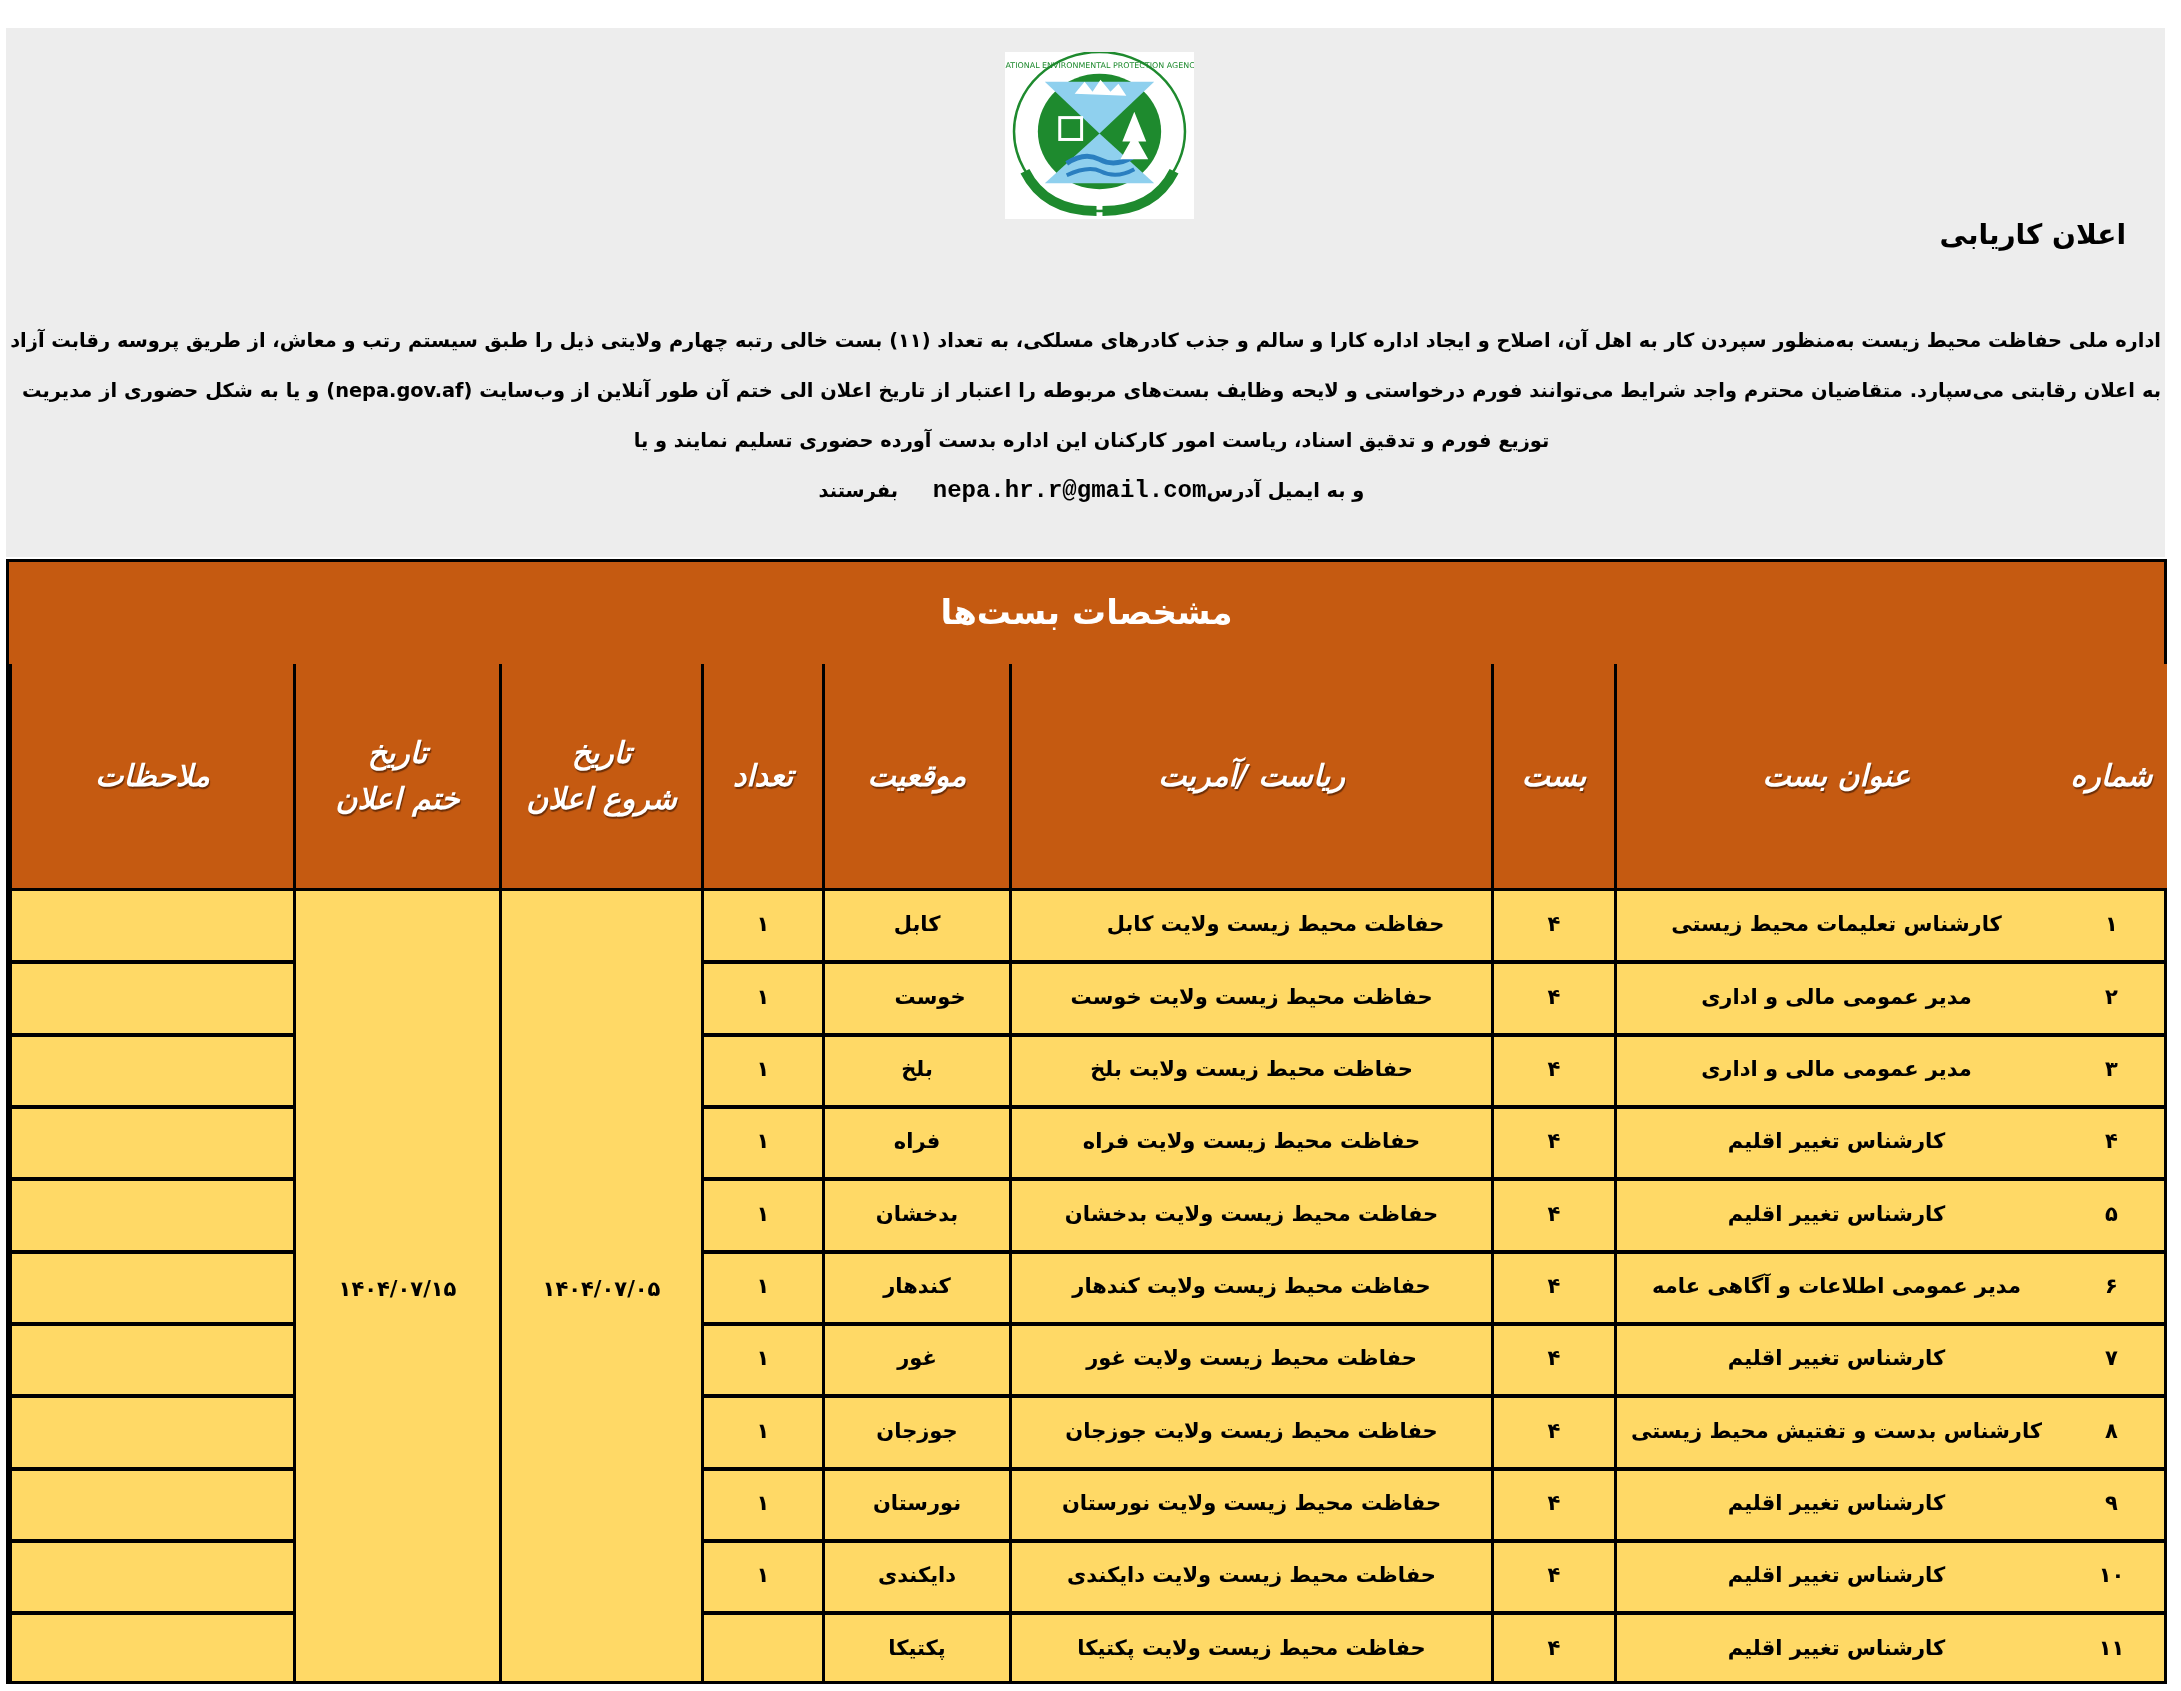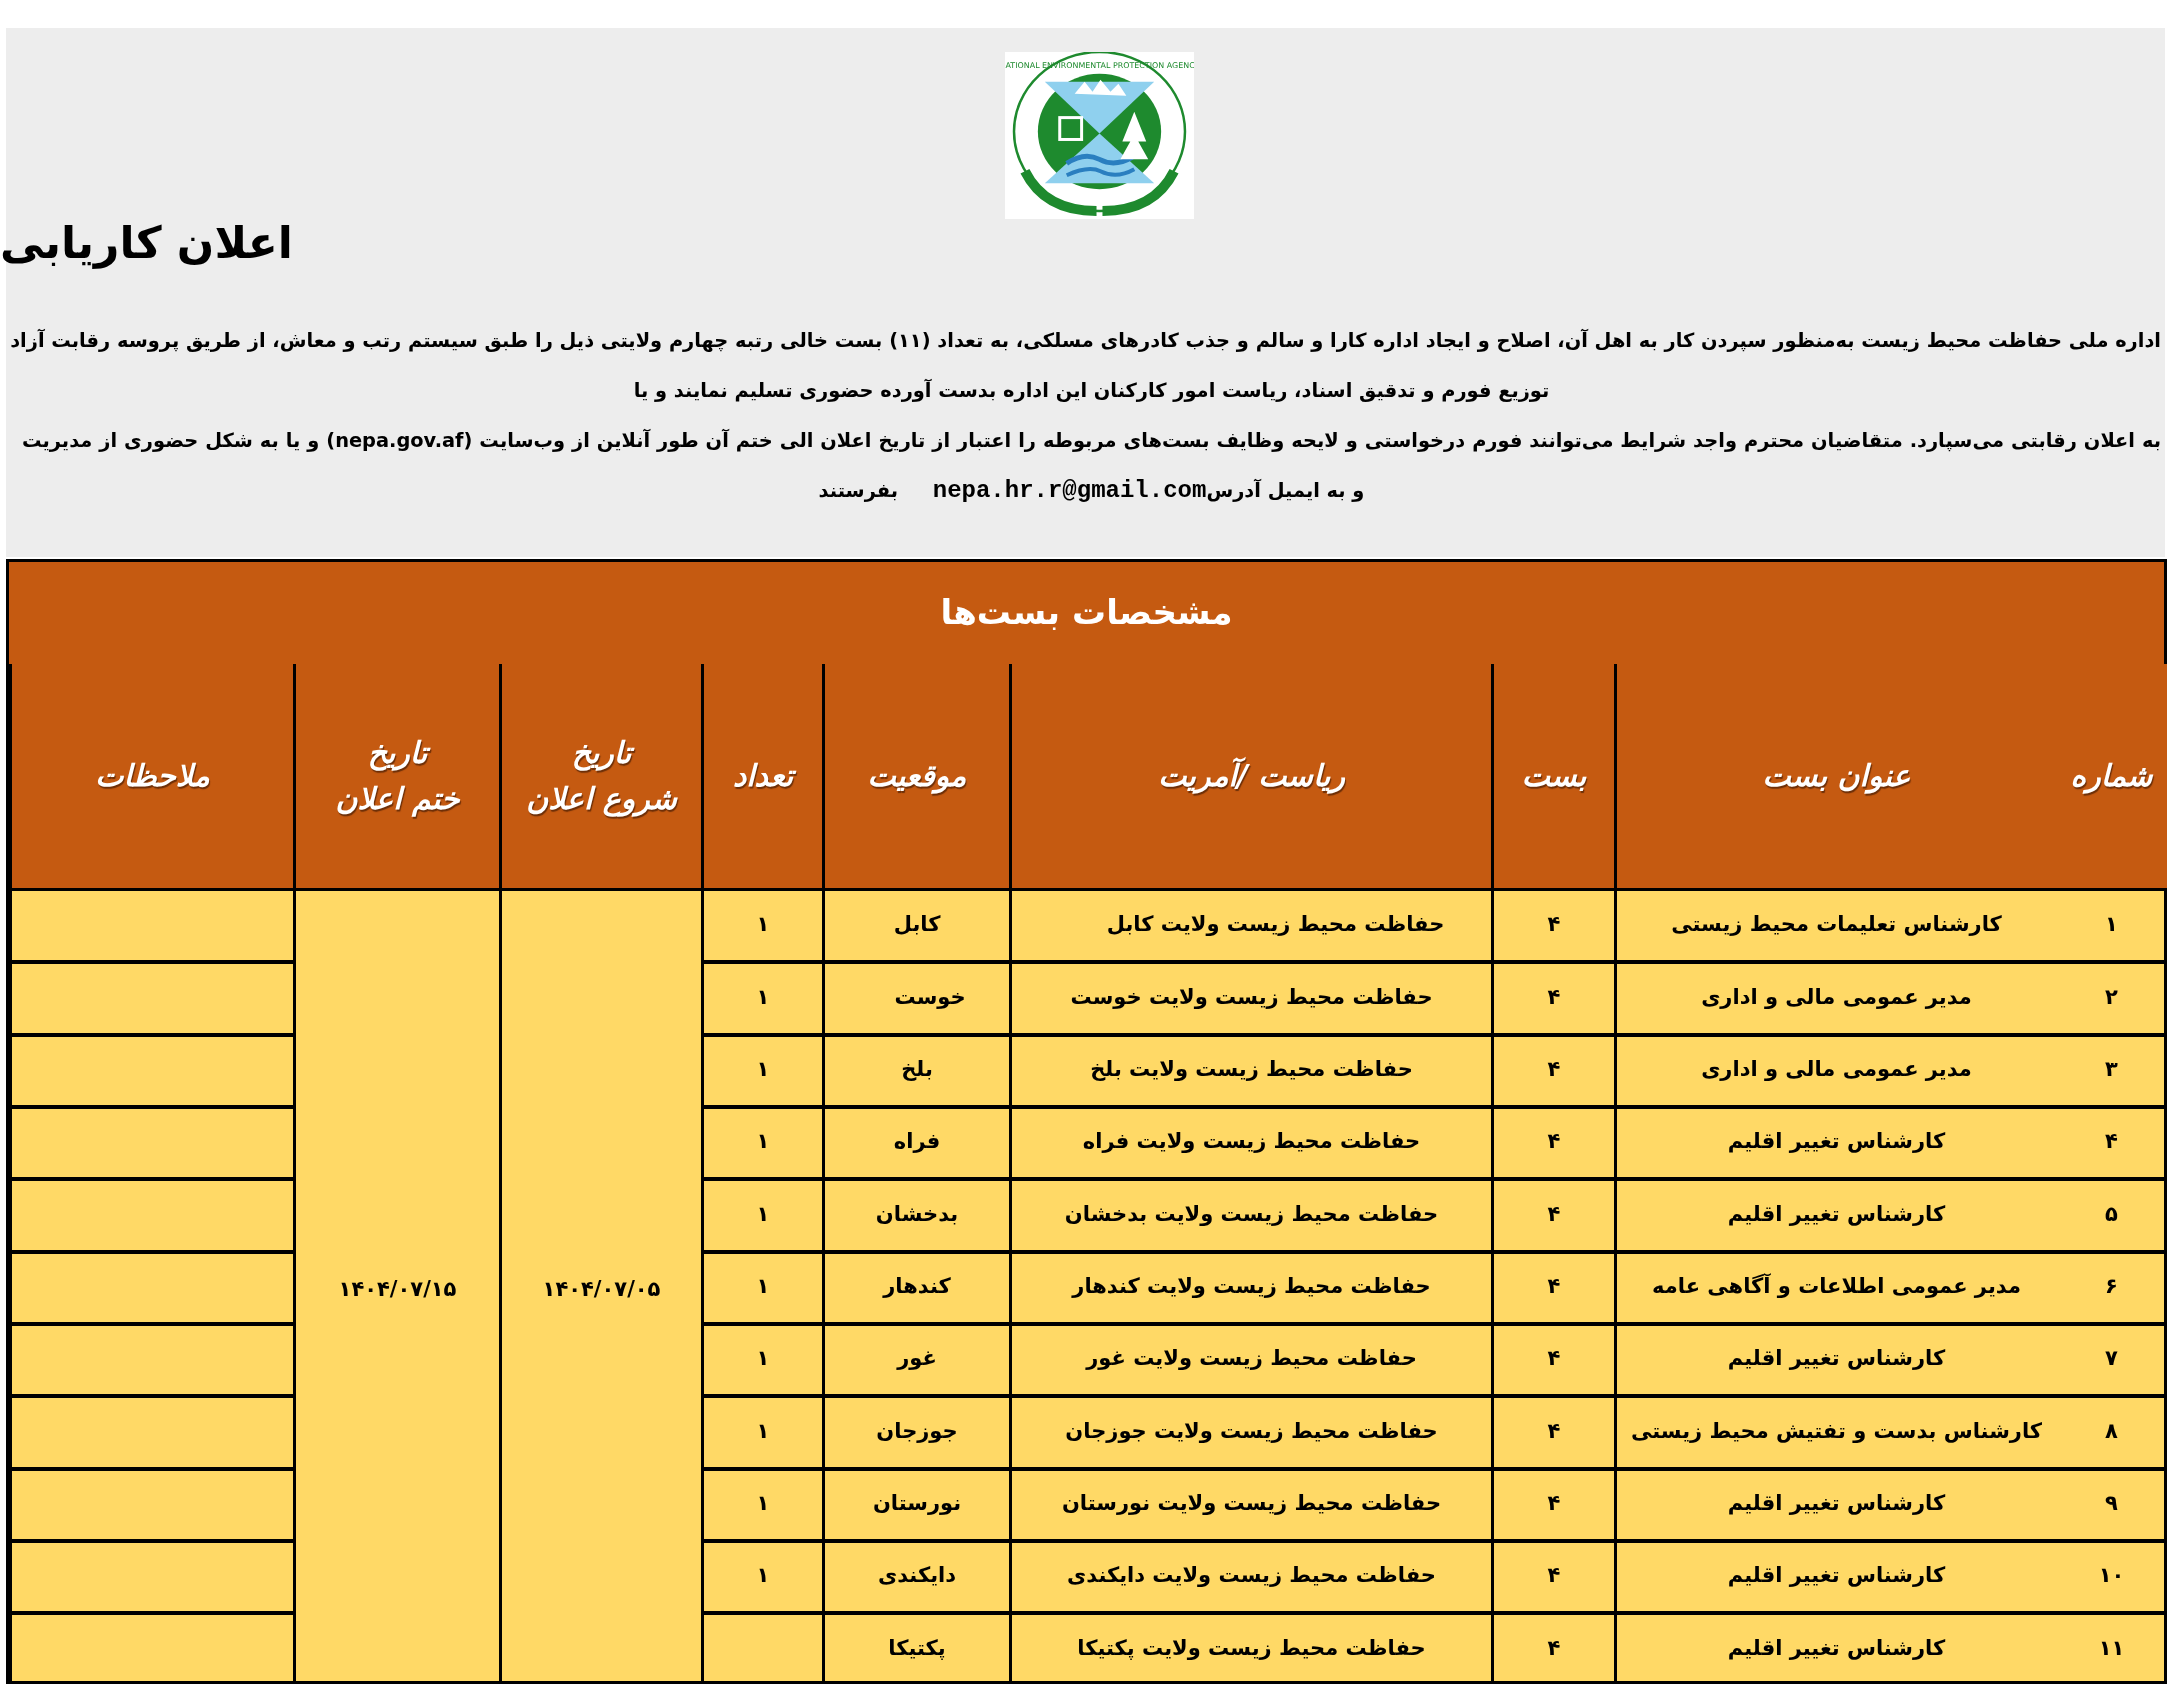--- a/index.html
+++ b/index.html
@@ -10,22 +10,22 @@
   .panel {
     position: absolute; left: 6px; top: 28px; width: 2159px; height: 529px;
     background: #ededed;
   }
   .logo {
     position: absolute; left: 1005px; top: 52px; width: 189px; height: 167px;
     background: #ffffff;
   }
   .logo svg { width: 100%; height: 100%; display: block; }
   .title {
-    position: absolute; left: 0; top: 221px; width: 2126px; text-align: left;
-    font-family: "DejaVu Sans", sans-serif; font-weight: bold; font-size: 44px;
+    position: absolute; left: 0; top: 221px; width: 2126px; text-align: right;
+    font-family: "DejaVu Sans", sans-serif; font-weight: bold; font-size: 28px;
     color: #000; direction: rtl; line-height: 1;
   }
   .intro {
     position: absolute; left: 22px; top: 316px; width: 2139px; direction: rtl;
     font-family: "DejaVu Sans", sans-serif; font-weight: bold; font-size: 19.4px;
     color: #000; line-height: 50px;
   }
   .intro .l { display: block; white-space: nowrap; }
   .intro .l1 { text-align: justify; text-align-last: justify; }
   .intro .l2 { text-align: justify; text-align-last: justify; }
@@ -77,22 +77,22 @@
     <rect x="55" y="66" width="22" height="22" fill="none" stroke="#fff" stroke-width="3"></rect>
     <path d="M20 120 Q40 160 92 160 M170 120 Q150 160 98 160" stroke="#1e8a2e" stroke-width="10" fill="none"></path>
     <text x="95" y="16" font-size="8" fill="#1e8a2e" text-anchor="middle" font-family="DejaVu Sans, sans-serif">NATIONAL ENVIRONMENTAL PROTECTION AGENCY</text>
   </svg>
 </div>
 
 <div class="title">اعلان کاریابی</div>
 
 <div class="intro">
   <span class="l l1">اداره ملی حفاظت محیط زیست به‌منظور سپردن کار به اهل آن، اصلاح و ایجاد اداره کارا و سالم و جذب کادرهای مسلکی، به تعداد (۱۱) بست خالی رتبه چهارم ولایتی ذیل را طبق سیستم رتب و معاش، از طریق پروسه رقابت آزاد</span>
+  <span class="l l2">به اعلان رقابتی می‌سپارد. متقاضیان محترم واجد شرایط می‌توانند فورم درخواستی و لایحه وظایف بست‌های مربوطه را اعتبار از تاریخ اعلان الی ختم آن طور آنلاین از وب‌سایت (nepa.gov.af) و یا به شکل حضوری از مدیریت</span>
   <span class="l l3">توزیع فورم و تدقیق اسناد، ریاست امور کارکنان این اداره  بدست آورده حضوری تسلیم نمایند و یا</span>
-  <span class="l l2">به اعلان رقابتی می‌سپارد. متقاضیان محترم واجد شرایط می‌توانند فورم درخواستی و لایحه وظایف بست‌های مربوطه را اعتبار از تاریخ اعلان الی ختم آن طور آنلاین از وب‌سایت (nepa.gov.af) و یا به شکل حضوری از مدیریت</span>
   <span class="l l4"><span>و به ایمیل آدرس</span><span class="email">nepa.hr.r@gmail.com</span><span> بفرستند</span></span>
 </div>
 
 <div class="tbl">
   <div class="tbl-title">مشخصات بست‌ها</div>
   <div id="tbl-grid">
       <div class="hcell" style="left: 0px; top: 102px; width: 284px; height: 227px;">
         <div>
           <div>ملاحظات</div>
         </div>

